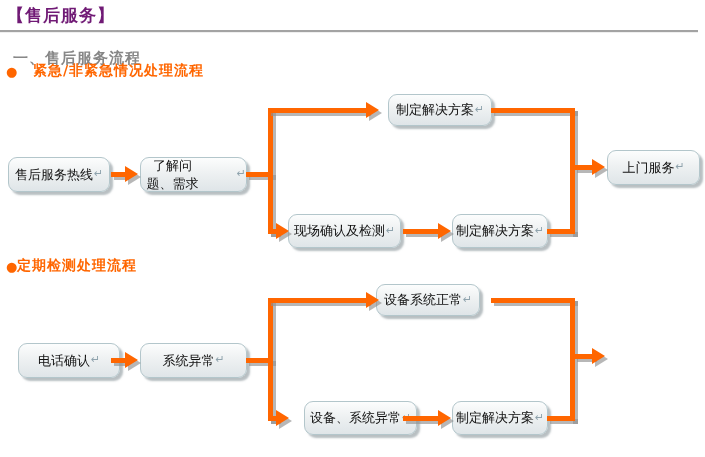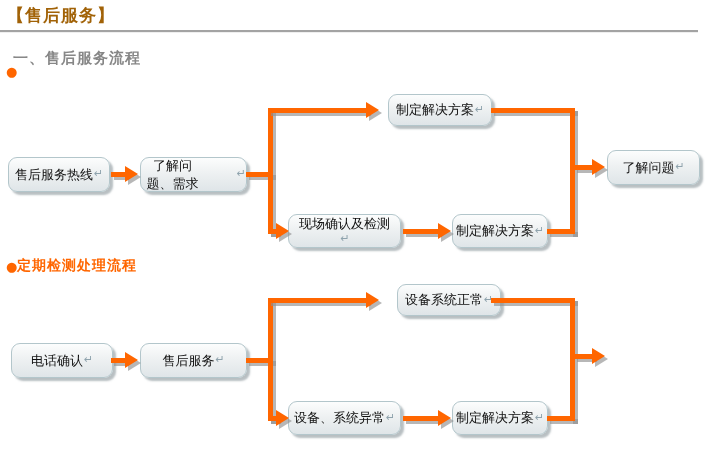--- a/index.html
+++ b/index.html
@@ -1,21 +1,21 @@
 <!DOCTYPE html>
 <html><head>
 <meta charset="utf-8">
 <style>
   html,body { margin:0; padding:0; background:#fff; }
   body { font-family:"DejaVu Sans", sans-serif; }
   .canvas { position:relative; width:705px; height:457px; background:#ffffff; overflow:hidden; }
 
   .page-title {
     position:absolute; left:7px; top:4px; margin:0;
-    color:#a16207; font-size:17px; font-weight:bold;
+    color:#701a75; font-size:17px; font-weight:bold;
     font-family:"DejaVu Serif", serif; letter-spacing:1px;
   }
   .rule {
     position:absolute; left:0; top:30px; width:698px; height:2px;
     background:#a3a3a3; border-bottom:1px solid #efefef;
   }
   .section-heading {
     position:absolute; left:5px; top:41px; margin:8px;
     color:#878787; font-size:15px; font-weight:bold; letter-spacing:1px;
   }
@@ -49,43 +49,44 @@
 </head>
 <body>
 
 <div class="canvas">
 
   <h1 class="page-title">【售后服务】</h1>
   <div class="rule"></div>
   <h2 class="section-heading">一、售后服务流程</h2>
 
   <span class="bullet" style="left:6px;top:64px;">●</span>
+  <h3 class="chart-heading" style="left:33px;top:62px;">紧急/非紧急情况处理流程</h3>
 
   <div class="node" style="left:8px;top:157px;width:102px;height:35px;">
     <span>售后服务热线</span>
       <span class="ret">↵</span>
   </div>
   <div class="node" style="left:140px;top:157px;width:107px;height:35px;gap:32px;">
     <span>了解问题、需求</span>
       <span class="ret">↵</span>
   </div>
   <div class="node" style="left:388px;top:94px;width:104px;height:32px;">
     <span>制定解决方案</span>
       <span class="ret">↵</span>
   </div>
-  <div class="node" style="left:288px;top:214px;width:113px;height:34px;flex-direction:column;">
+  <div class="node" style="left:288px;top:214px;width:113px;height:34px;">
     <span>现场确认及检测</span>
       <span class="ret">↵</span>
   </div>
   <div class="node" style="left:452px;top:214px;width:96px;height:34px;">
     <span>制定解决方案</span>
       <span class="ret">↵</span>
   </div>
   <div class="node" style="left:607px;top:150px;width:93px;height:35px;">
-    <span>了解问题</span>
+    <span>上门服务</span>
       <span class="ret">↵</span>
   </div>
 
   <div class="hl" style="left:111px;top:172px;width:15px;"></div>
   <div class="ah" style="left:125px;top:166px;"></div>
   <div class="hl" style="left:246px;top:172px;width:27px;"></div>
   <div class="vl" style="left:268px;top:108px;height:126px;"></div>
   <div class="hl" style="left:268px;top:108px;width:100px;"></div>
   <div class="ah" style="left:366px;top:102px;"></div>
   <div class="hl" style="left:491px;top:108px;width:84px;"></div>
@@ -94,33 +95,33 @@
   <div class="ah" style="left:592px;top:159px;"></div>
   <div class="hl" style="left:268px;top:229px;width:10px;"></div>
   <div class="ah" style="left:276px;top:223px;"></div>
   <div class="hl" style="left:403px;top:229px;width:36px;"></div>
   <div class="ah" style="left:438px;top:223px;"></div>
   <div class="hl" style="left:547px;top:229px;width:28px;"></div>
 
   <span class="bullet" style="left:6px;top:259px;">●</span>
   <h3 class="chart-heading" style="left:17px;top:257px;">定期检测处理流程</h3>
 
-  <div class="node" style="left:11px;top:343px;width:102px;height:35px;">
+  <div class="node" style="left:18px;top:343px;width:102px;height:35px;">
     <span>电话确认</span>
       <span class="ret">↵</span>
   </div>
   <div class="node" style="left:140px;top:343px;width:107px;height:35px;">
-    <span>售后服务</span>
+    <span>系统异常</span>
       <span class="ret">↵</span>
   </div>
-  <div class="node" style="left:397px;top:284px;width:104px;height:32px;">
+  <div class="node" style="left:376px;top:284px;width:104px;height:32px;">
     <span>设备系统正常</span>
       <span class="ret">↵</span>
   </div>
-  <div class="node" style="left:288px;top:401px;width:113px;height:34px;text-align:right;">
+  <div class="node" style="left:304px;top:401px;width:113px;height:34px;text-align:right;">
     <span>设备、系统异常</span>
       <span class="ret">↵</span>
   </div>
   <div class="node" style="left:452px;top:401px;width:96px;height:34px;">
     <span>制定解决方案</span>
       <span class="ret">↵</span>
   </div>
 
   <div class="hl" style="left:111px;top:358px;width:15px;"></div>
   <div class="ah" style="left:125px;top:352px;"></div>

